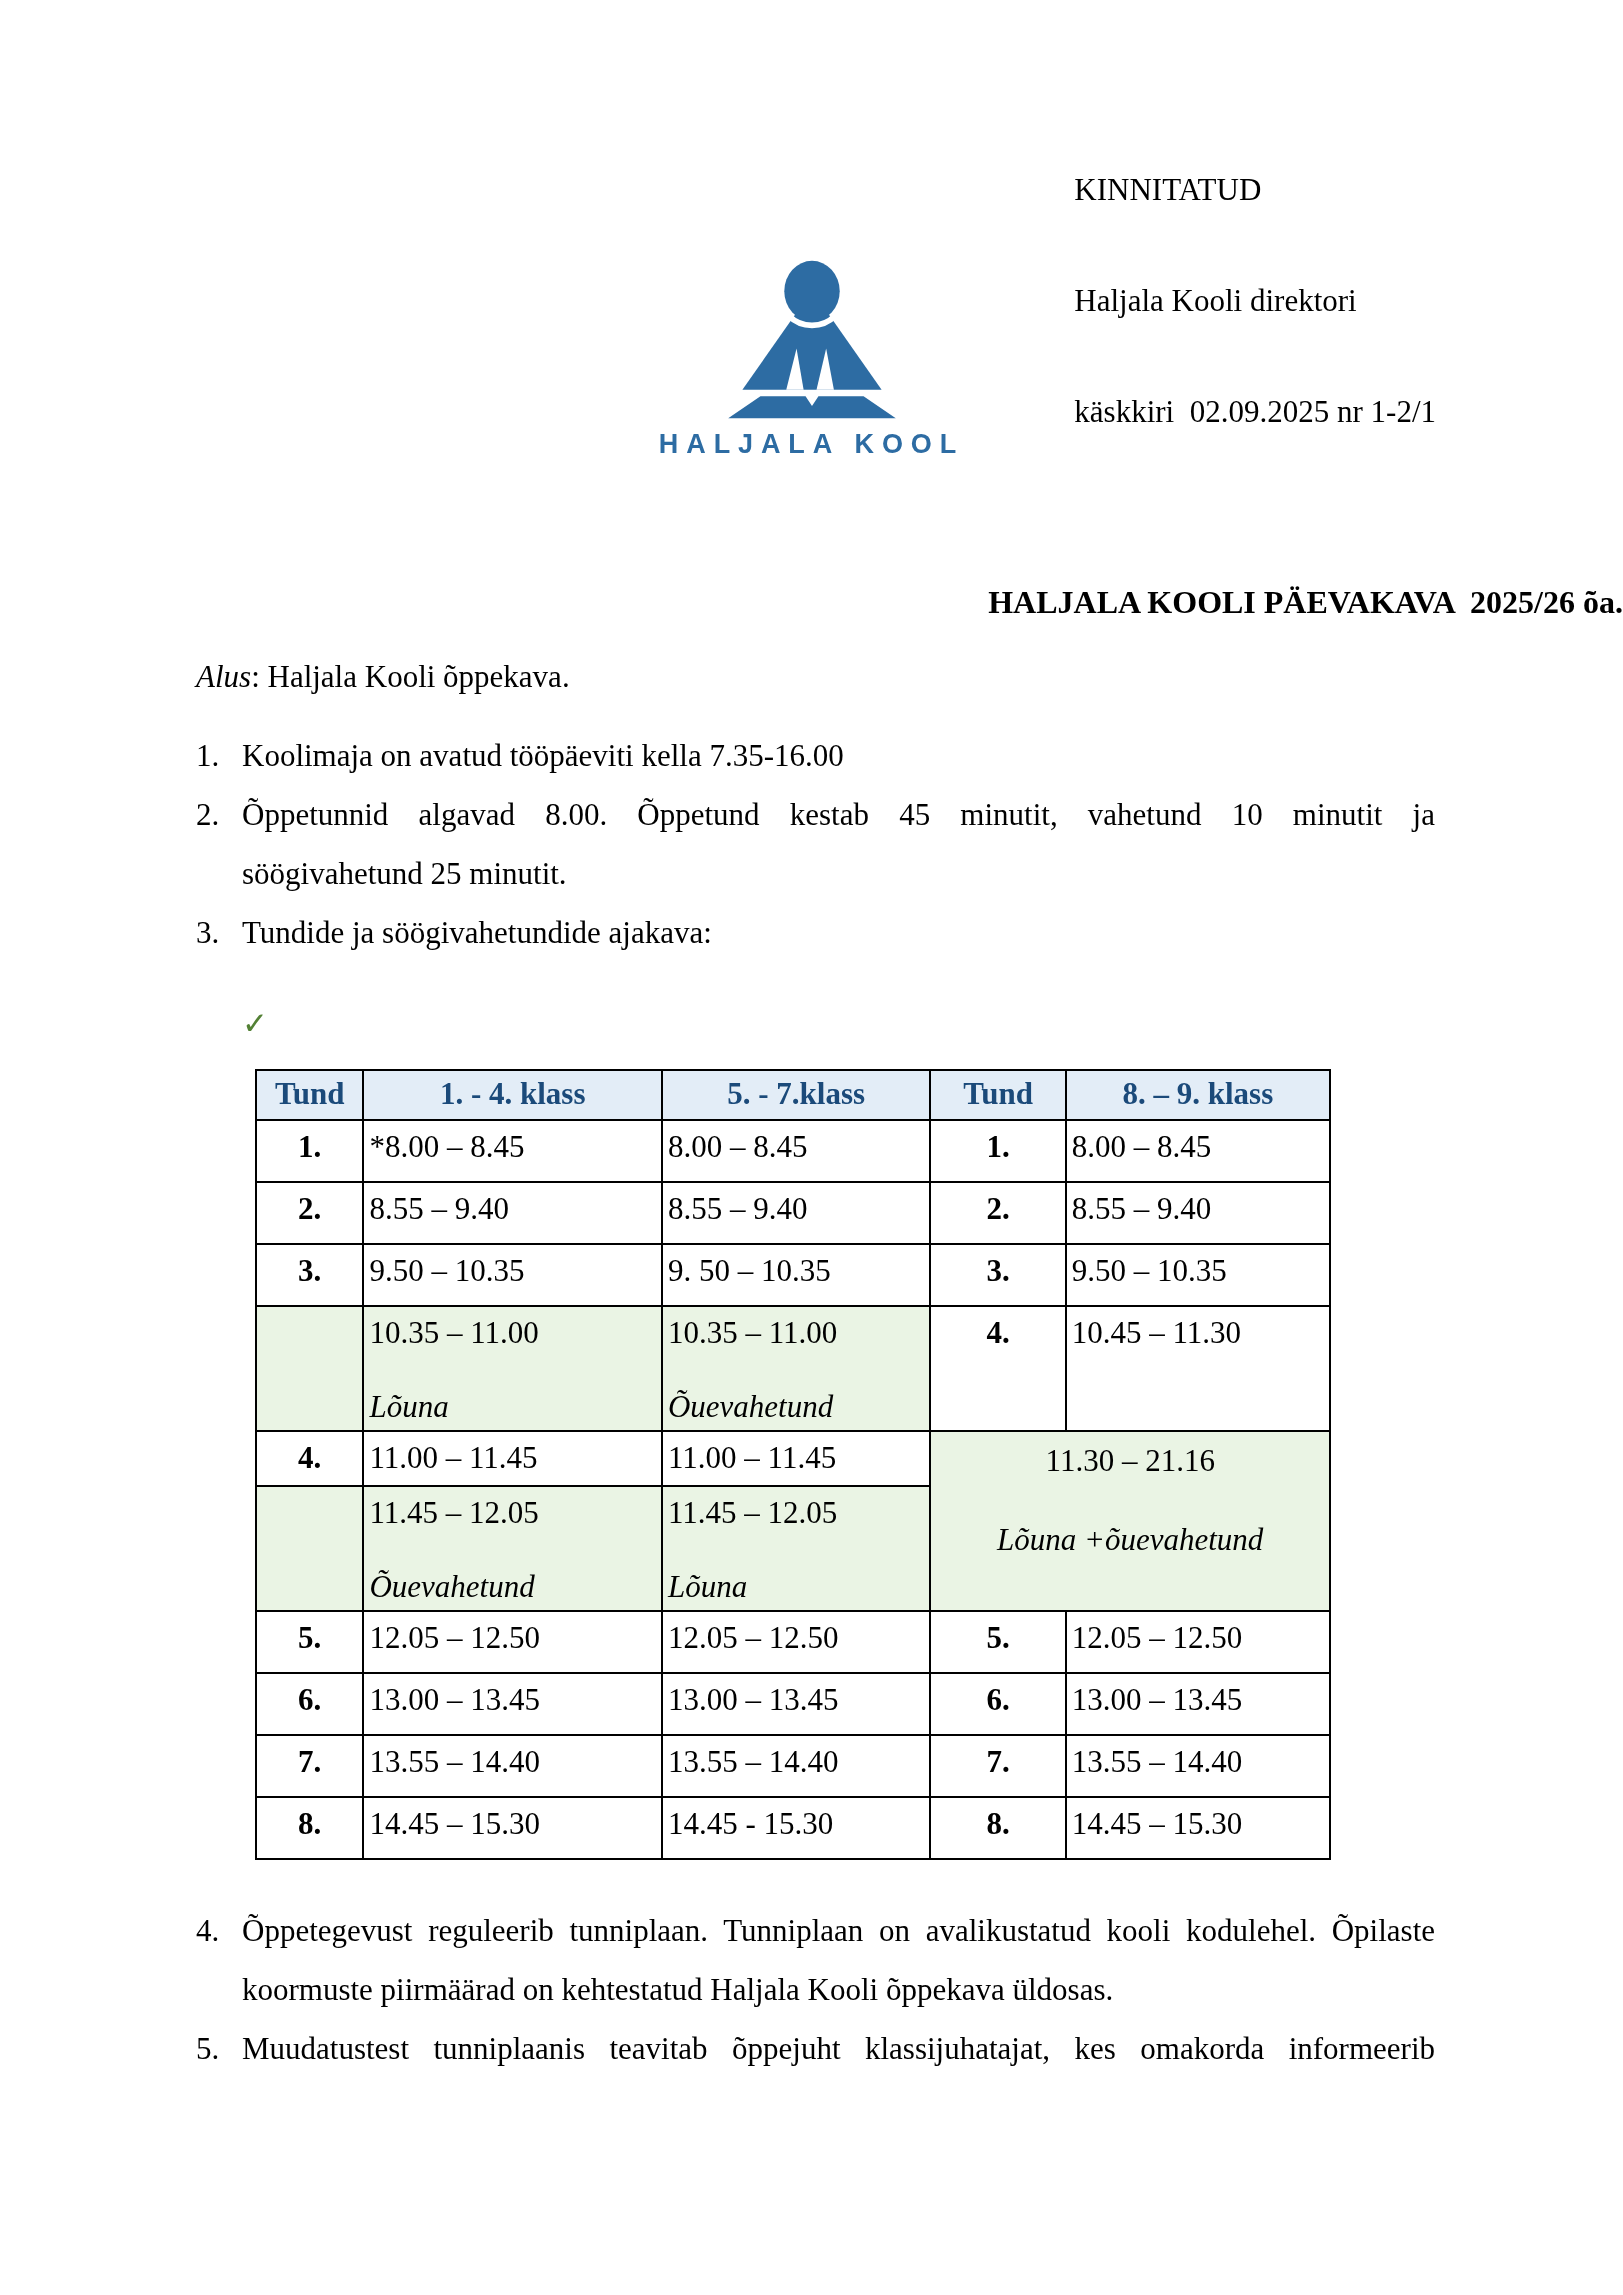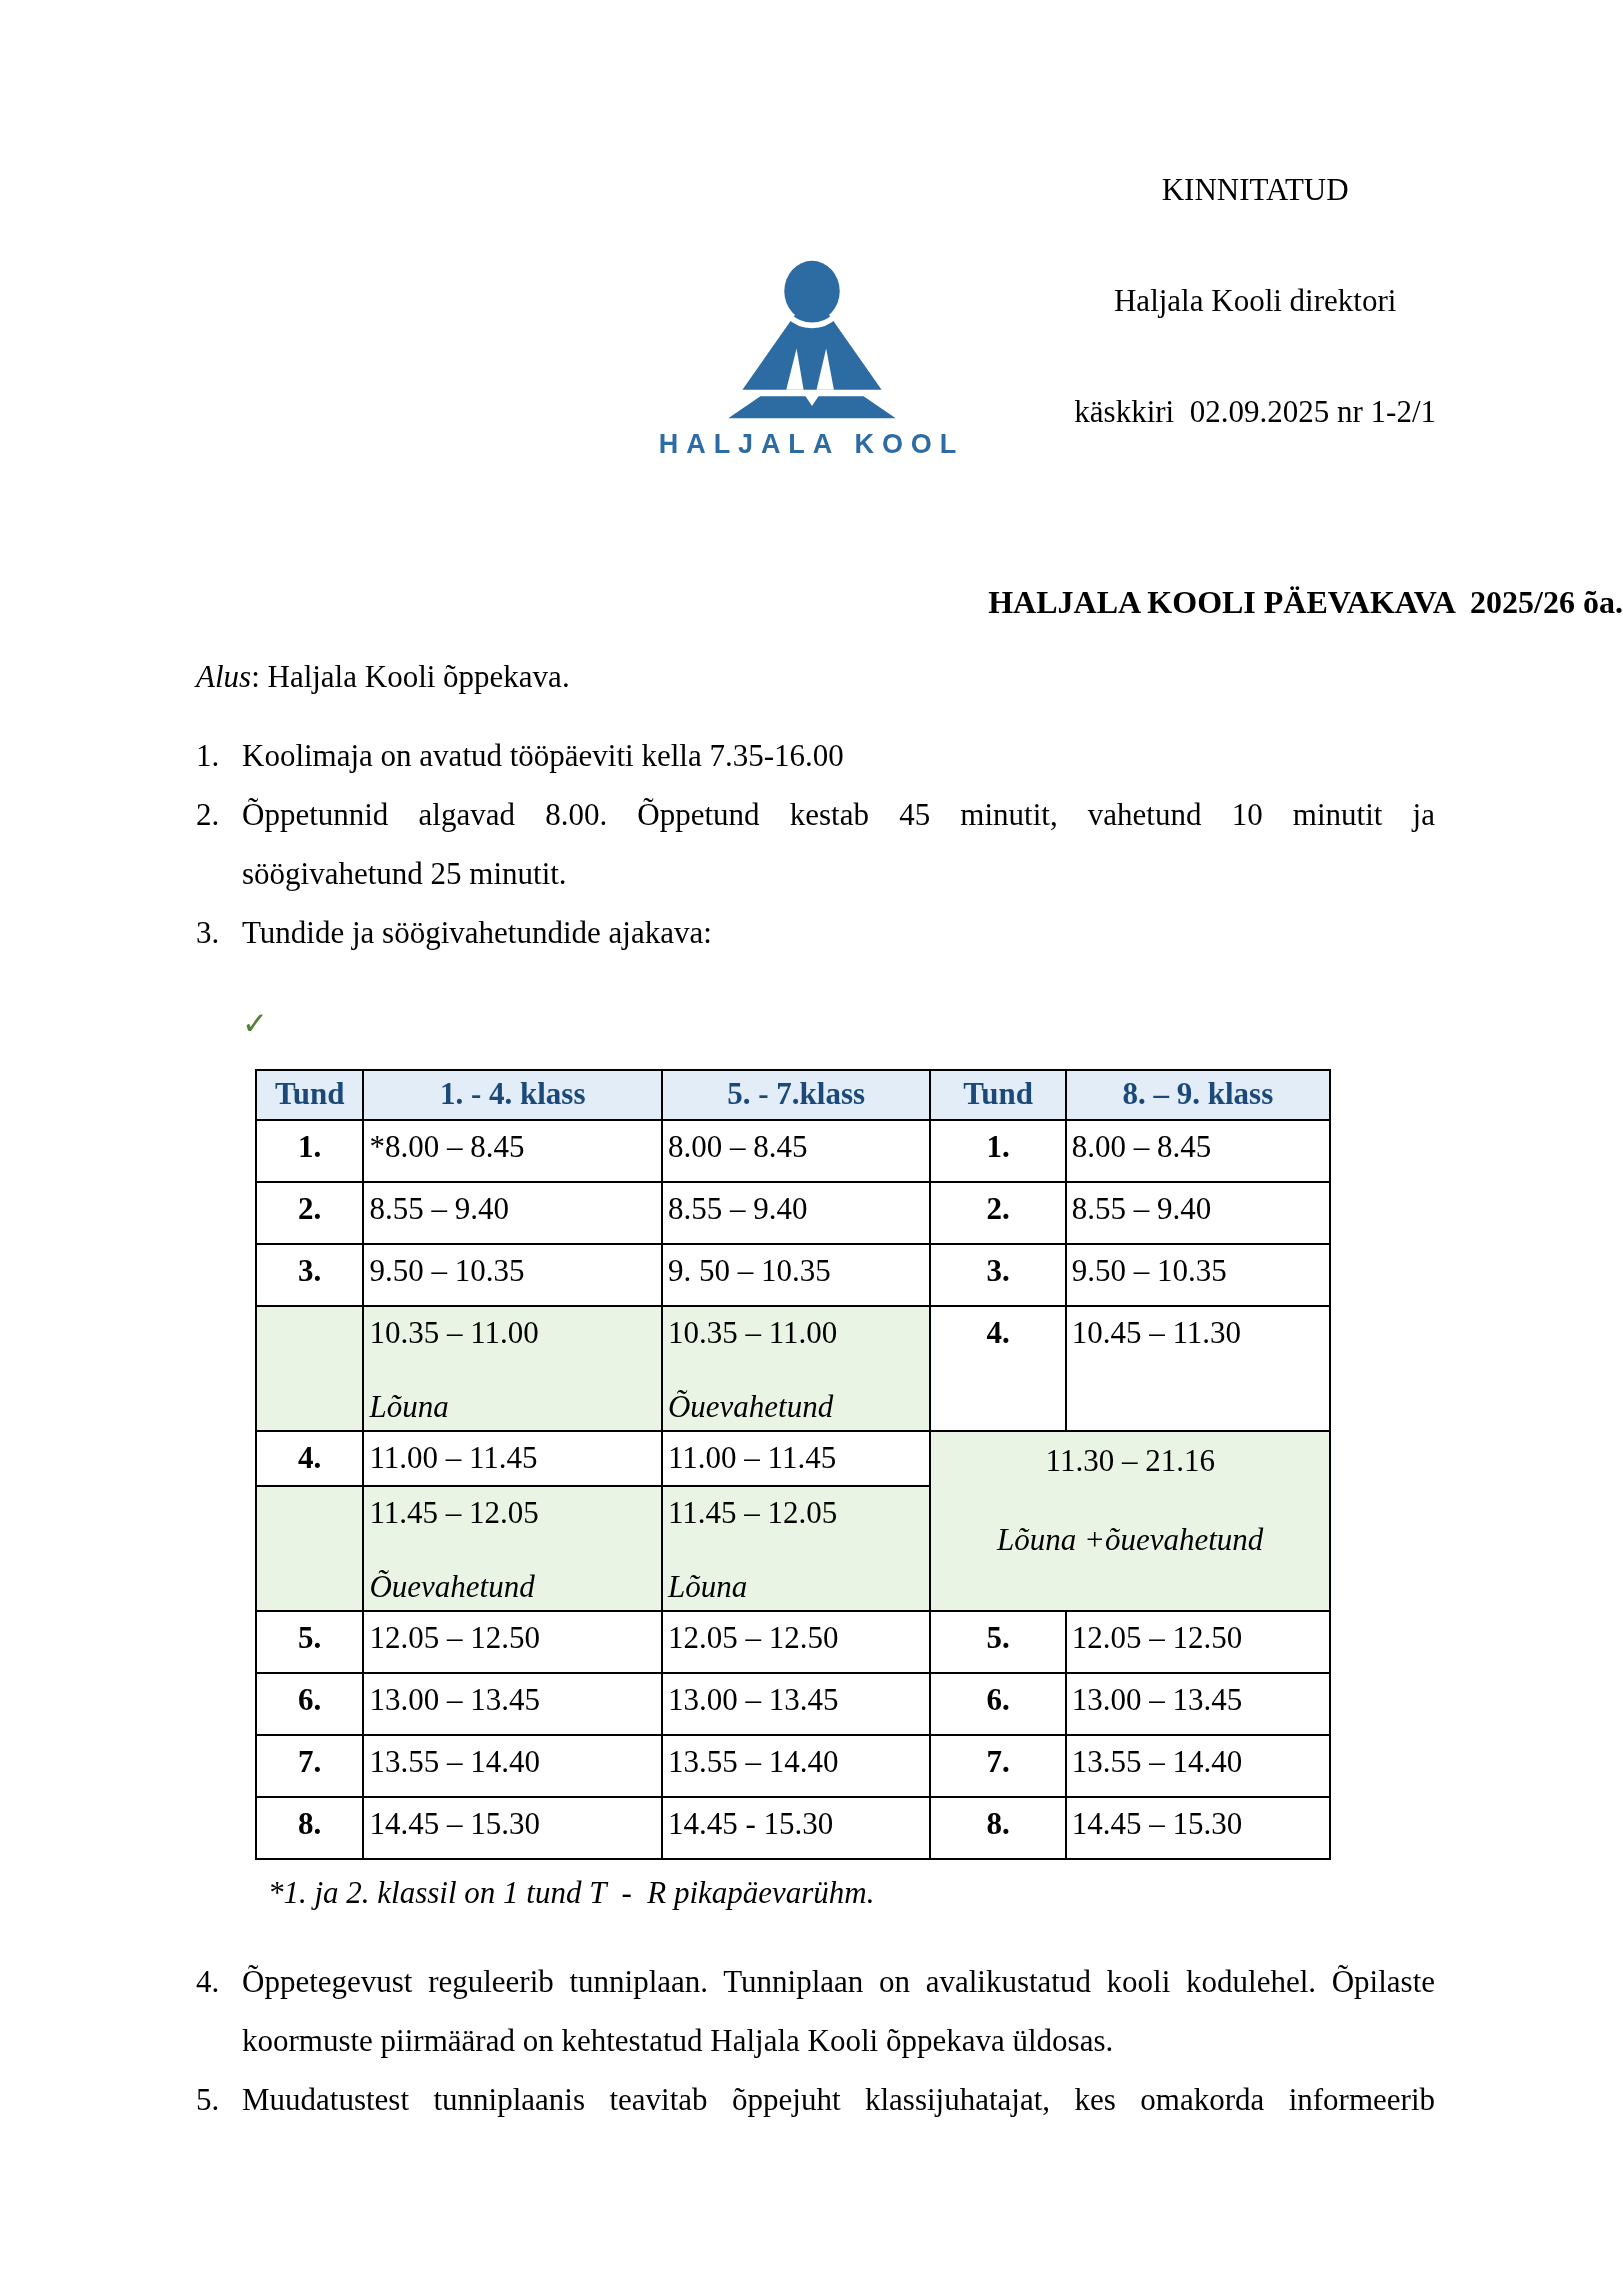--- a/index.html
+++ b/index.html
@@ -1,20 +1,20 @@
 <!DOCTYPE html>
 <html style="font-size:10.5px"><head>
 <meta charset="utf-8">
 <style>
   html,body{margin:0;padding:0;background:#888;}
   .page{position:relative;width:1623px;height:2295px;background:#ffffff;
         font-family:"Liberation Serif", serif;color:#000;overflow:hidden;}
 
   
-  .approval{position:absolute;top:97px;right:187px;text-align:center;
+  .approval{position:absolute;top:97px;right:187px;text-align:left;
             font-size:31px;line-height:37px;white-space:pre-wrap;}
 
   
   .logo{position:absolute;top:257px;left:0;width:100%;
         display:flex;flex-direction:column;align-items:center;}
   .logo svg{width:194px;height:165px;display:block;}
   .logo-text{margin-top:6.5px;font-family:"Liberation Sans", sans-serif;
              font-weight:700;font-size:27px;letter-spacing:7.9px;color:#2d6ca3;}
 
   
@@ -216,21 +216,20 @@
         <tr class="rstd">
           <td class="numc">8.</td>
           <td class="timec">14.45 – 15.30</td>
           <td class="timec">14.45 - 15.30</td>
           <td class="numc">8.</td>
           <td class="timec">14.45 – 15.30</td>
         </tr>
       </tbody>
     </table>
 
-    <div class="footnote">*1. ja 2. klassil on 1 tund T  -  R pikapäevarühm.</div>
 
     <div class="list list2">
       <div class="item">
         <div class="num">4.</div>
         <div class="txt">
           <div class="stretch">Õppetegevust reguleerib tunniplaan. Tunniplaan on avalikustatud kooli kodulehel. Õpilaste</div>
           <div>koormuste piirmäärad on kehtestatud Haljala Kooli õppekava üldosas.</div>
         </div>
       </div>
       <div class="item">

